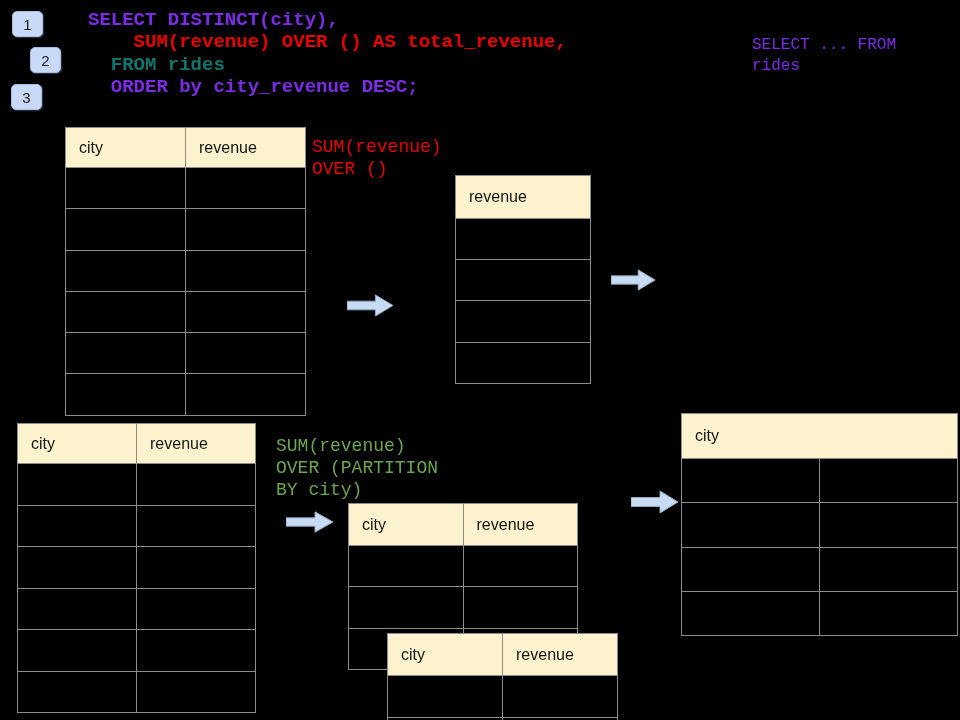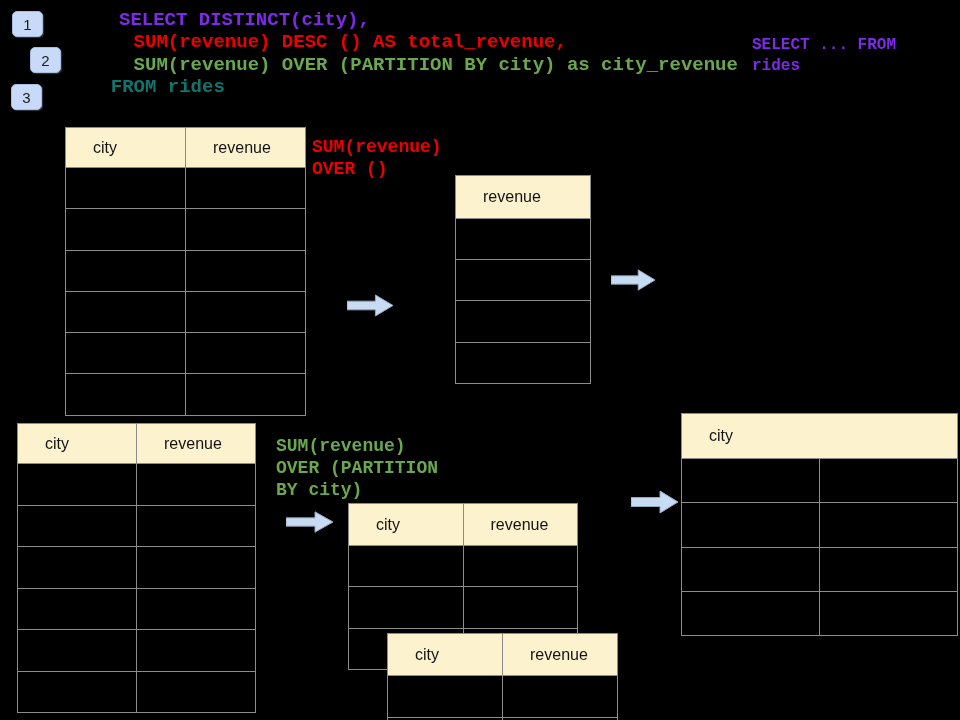--- a/index.html
+++ b/index.html
@@ -15,21 +15,21 @@
   .code-line{
     font-family:"Liberation Mono",monospace;
     font-weight:bold;
     font-size:19px;
     line-height:22.3px;
     white-space:pre;
   }
   .mono-note{
     position:absolute;
     font-family:"Liberation Mono",monospace;
-    font-weight:bold;
+    font-weight:normal;
     white-space:pre;
   }
   .note-right{font-size:16px;line-height:21px;color:var(--purple);}
   .label-total{font-size:18px;line-height:22px;color:var(--red);}
   .label-partition{font-size:18px;line-height:22px;color:var(--green);}
   
   .badge{
     position:absolute;
     width:29px;height:24px;
     background:var(--badge-bg);
@@ -50,21 +50,21 @@
   .tbl .tr{display:flex;height:var(--rh);flex:0 0 auto;}
   .tbl .tr.head{height:var(--hh);background:var(--header-bg);}
   .tbl .td{
     flex:1;
     border-right:1px solid var(--table-border);
     border-bottom:1px solid var(--table-border);
     box-sizing:border-box;
   }
   .tbl .td.th{
     display:flex;align-items:center;
-    padding-left:27px;
+    padding-left:13px;
     font-family:"Liberation Sans",sans-serif;
     font-size:16px;color:#141414;
   }
   
   .arrow{position:absolute;}
   .arrow polygon{fill:var(--arrow-fill);stroke:var(--arrow-stroke);stroke-width:1;}
 </style>
 </head>
 <body>
 
@@ -74,24 +74,24 @@
     <span>1</span>
   </div>
   <div class="badge" style="left:30px;top:47px;">
     <span>2</span>
   </div>
   <div class="badge" style="left:11px;top:84px;">
     <span>3</span>
   </div>
 
   <div class="codeblock" style="left:88px;top:9px;">
-      <div class="code-line" style="color: rgb(125, 43, 232); margin-left: 31px;">SELECT DISTINCT(city),</div>
-      <div class="code-line" style="color: rgb(238, 0, 0);">    SUM(revenue) DESC () AS total_revenue,</div>
-      <div class="code-line" style="color: rgb(106, 168, 79);">    SUM(revenue) OVER (PARTITION BY city) as city_revenue</div>
+      <div class="code-line" style="color: rgb(125, 43, 232);">SELECT DISTINCT(city),</div>
+      <div class="code-line" style="color: rgb(238, 0, 0);">    SUM(revenue) OVER () AS total_revenue,</div>
       <div class="code-line" style="color: #0f766e;">  FROM rides</div>
+      <div class="code-line" style="color: rgb(125, 43, 232);">  ORDER by city_revenue DESC;</div>
     </div>
 
   <div class="mono-note note-right" style="left:752px;top:35px;">SELECT ... FROM
 rides</div>
 
   <div class="mono-note label-total" style="left:312px;top:136px;">SUM(revenue)
 OVER ()</div>
 
   <div class="mono-note label-partition" style="left:276px;top:435px;">SUM(revenue)
 OVER (PARTITION

